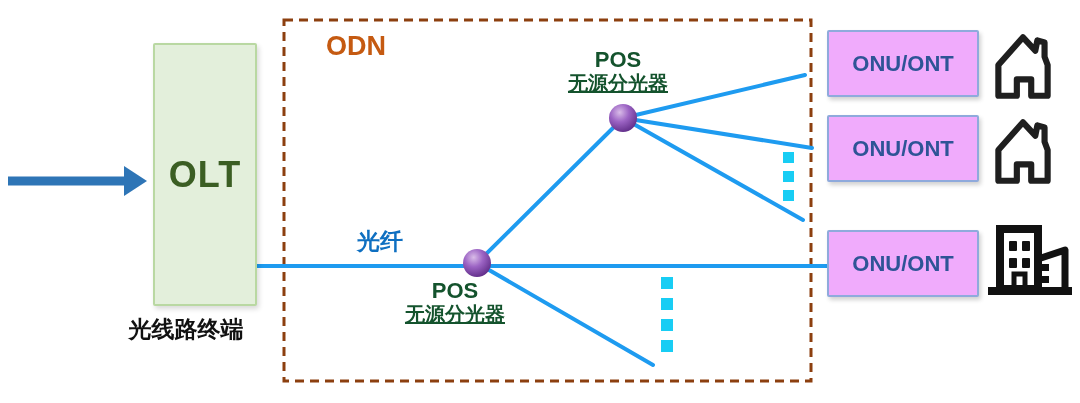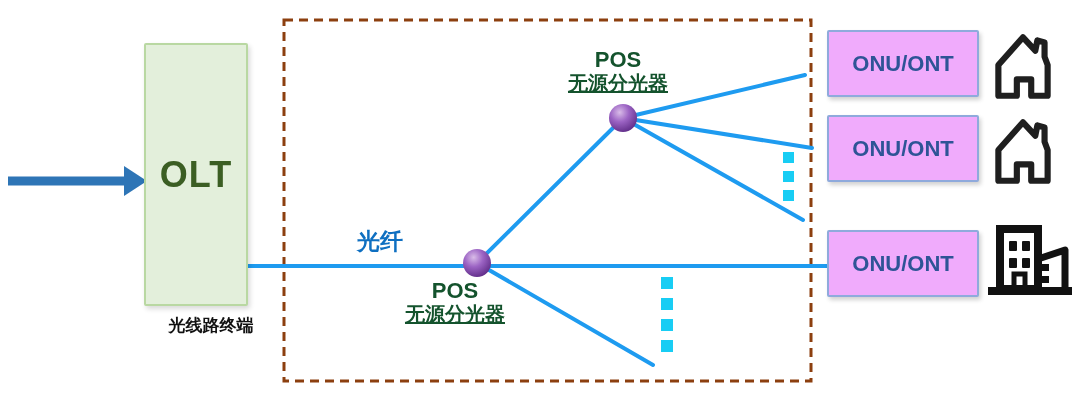--- a/index.html
+++ b/index.html
@@ -9,28 +9,28 @@
     background:#ffffff;
     font-family:"Liberation Sans","DejaVu Sans",sans-serif;
     overflow:hidden;
   }
   .abs{position:absolute;}
   .lbl{font-weight:bold;color:#111111;text-align:center;line-height:1.15;}
 
   
   .upstream-label{left:10px;top:146px;width:108px;font-size:23px;}
   .olt-box{
-    left:144px;top:43px;width:104px;height:263px;
+    left:153px;top:43px;width:104px;height:263px;
     background:#e3efdb;border:2px solid #b9d8a2;border-radius:2px;
     box-shadow:2px 3px 5px rgba(0,0,0,0.15);
     display:flex;align-items:center;justify-content:center;
     box-sizing:border-box;
   }
   .olt-title{font-size:36px;font-weight:bold;color:#3b5e23;letter-spacing:1px;}
-  .olt-caption{left:136px;top:316px;width:150px;font-size:17px;}
+  .olt-caption{left:111px;top:316px;width:150px;font-size:23px;}
 
   
   .odn-abbr{left:296px;top:31px;width:120px;font-size:27px;color:#c55a11;}
   .odn-name{left:296px;top:60px;width:120px;font-size:24px;color:#c55a11;}
   .fiber-label{left:301px;top:228px;width:62px;font-size:23px;color:#0e6fc1;margin-left:48px;}
 
   .pos-label{width:130px;color:#14532d;}
   .pos-abbr{font-size:22px;}
   .pos-name{font-size:20px;text-decoration:underline;}
   .pos-lower{left:390px;top:278px;}
@@ -100,20 +100,21 @@
     <circle cx="477" cy="263" r="14" fill="url(#sphereGrad)"></circle>
     <circle cx="623" cy="118" r="14" fill="url(#sphereGrad)"></circle>
   </svg>
 
 
   <div class="abs olt-box">
     <span class="olt-title">OLT</span>
   </div>
   <div class="abs lbl olt-caption">光线路终端</div>
 
+  <div class="abs lbl odn-abbr">ODN</div>
   <div class="abs lbl fiber-label">光纤</div>
 
   <div class="abs lbl pos-label pos-upper">
     <div class="pos-abbr">POS</div>
     <div class="pos-name">无源分光器</div>
   </div>
   <div class="abs lbl pos-label pos-lower">
     <div class="pos-abbr">POS</div>
     <div class="pos-name">无源分光器</div>
   </div>

